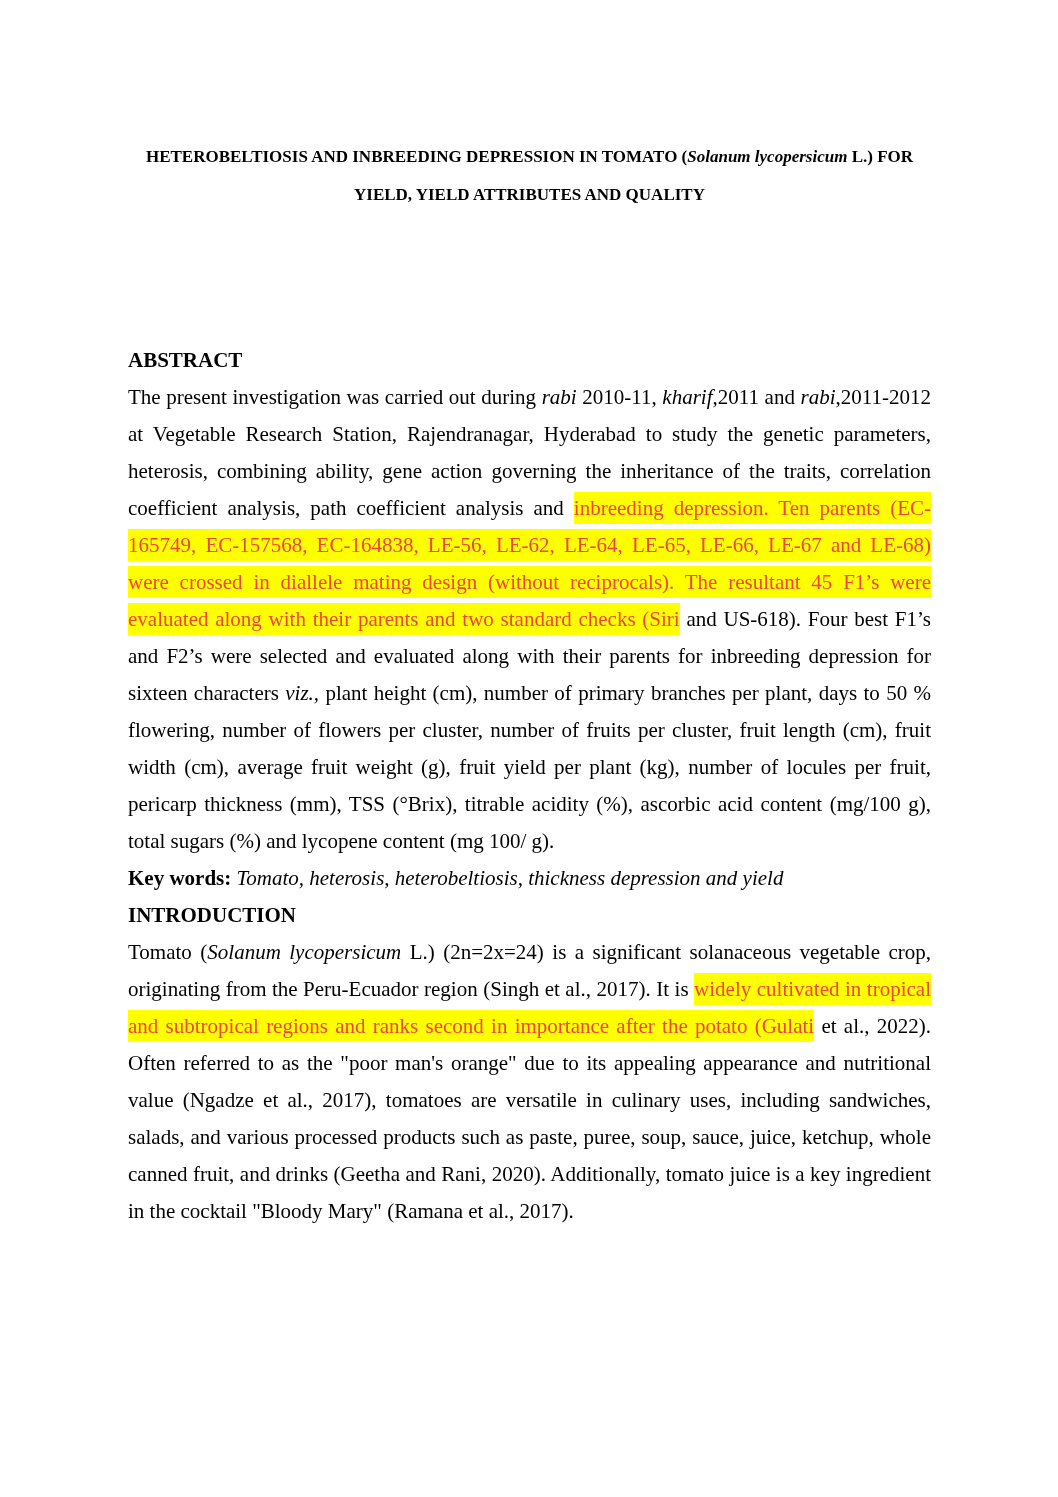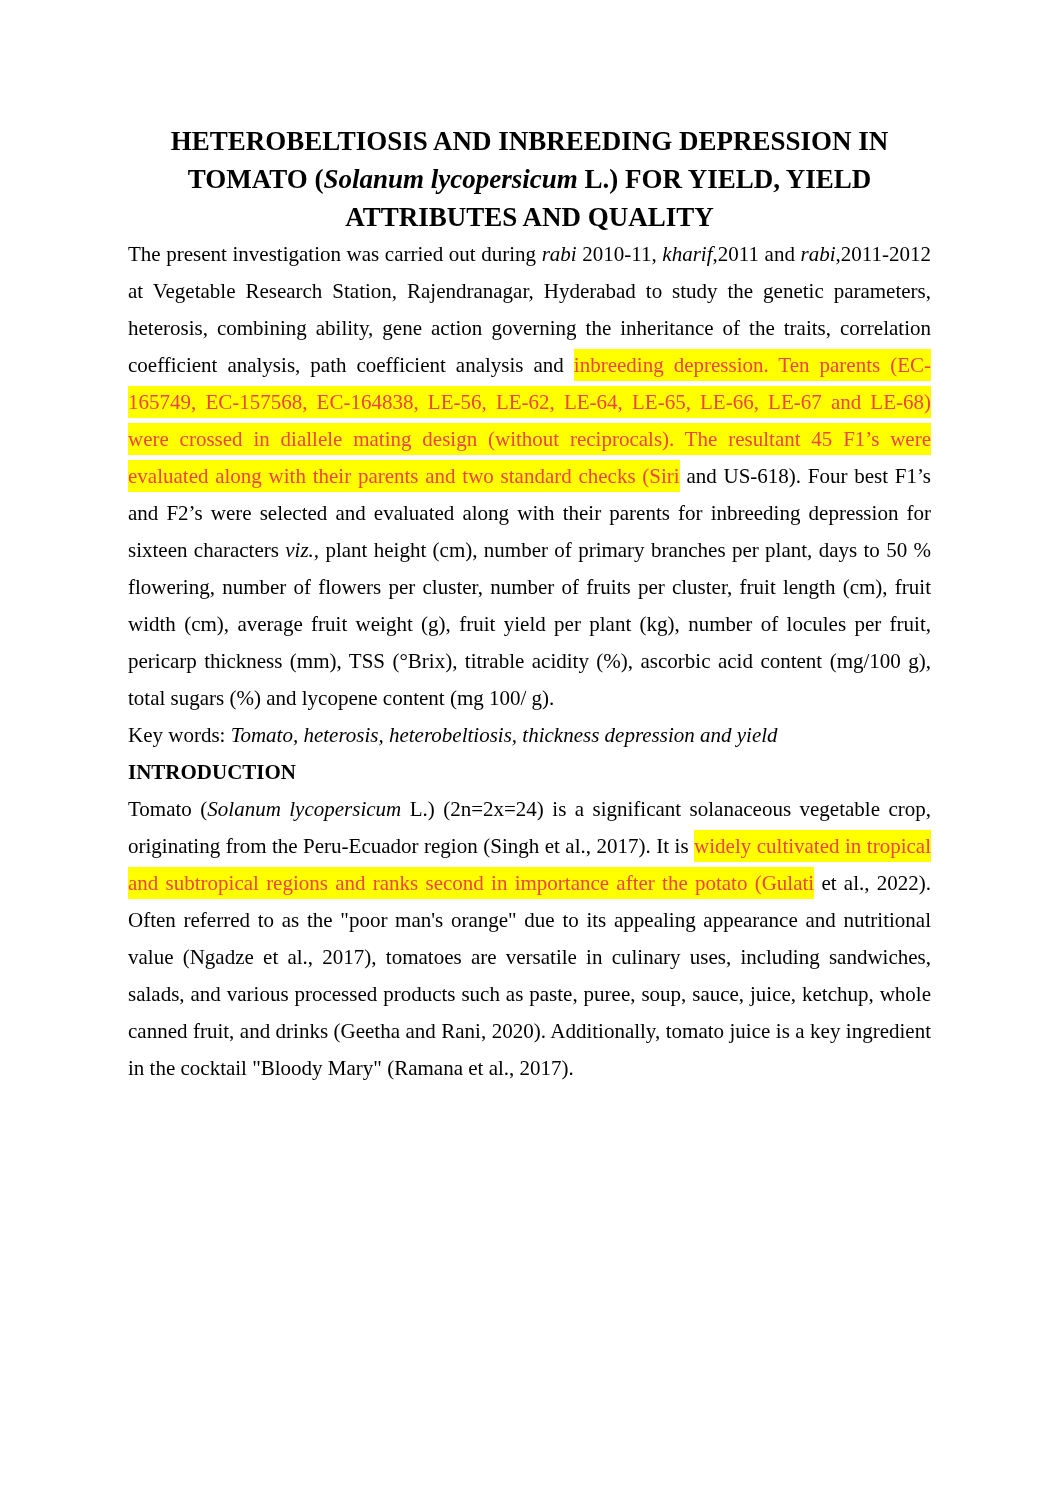--- a/index.html
+++ b/index.html
@@ -17,55 +17,56 @@
     padding: 122px 127px 0 128px;
     font-family: "Liberation Serif", serif;
     font-size: 21px;
     color: #000000;
     overflow: hidden;
   }
   .title {
     text-align: center;
     font-weight: bold;
     line-height: 38px;
-    margin: 0;
-    font-size: 27px;
+    margin: 16px;
+    font-size: 17px;
   }
   .section-heading {
     font-weight: bold;
     font-size: 21px;
     line-height: 37px;
     margin: 0;
   }
   .abstract-heading { margin-top: 128px; }
   .intro-heading   { }
   p.body {
     margin: 0;
     text-align: justify;
     line-height: 37px;
   }
   .para-abstract { margin-top: 18px; }
   .keywords      { margin-top: 14px; line-height: 37px; margin-bottom: 0; }
   .para-intro-1  { margin-top: 20px; }
   .para-intro-2  { margin-top: 14px; text-align-last: justify; }
   .it { font-style: italic; }
-  .bd { font-weight: normal; margin-top: 20px; }
+  .bd { font-weight: bold; margin-top: 20px; }
   mark.hl {
     background: #ffff00;
     color: #ef4444;
     padding: 4px 0;
   }
 </style>
 </head>
 <body>
 
 <div class="page">
 
   <h1 class="title"><span>HETEROBELTIOSIS AND INBREEDING DEPRESSION IN TOMATO (</span><span class="it">Solanum lycopersicum</span><span> L.) FOR YIELD, YIELD ATTRIBUTES AND QUALITY</span></h1>
 
+  <h2 class="section-heading abstract-heading">ABSTRACT</h2>
 
   <p class="body para-abstract"><span>The present investigation was carried out during </span><span class="it">rabi</span><span> 2010-11, </span><span class="it">kharif</span><span>,2011 and </span><span class="it">rabi</span><span>,2011-2012 at Vegetable Research Station, Rajendranagar, Hyderabad to study the genetic parameters, heterosis, combining ability, gene action governing the inheritance of the traits, correlation coefficient analysis, path coefficient analysis and </span><mark class="hl">inbreeding depression. Ten parents (EC-165749, EC-157568, EC-164838, LE-56, LE-62, LE-64, LE-65, LE-66, LE-67 and LE-68) were crossed in diallele mating design (without reciprocals). The resultant 45 F1’s were evaluated along with their parents and two standard checks (Siri</mark><span> and US-618). Four best F1’s and F2’s were selected and evaluated along with their parents for inbreeding depression for sixteen characters </span><span class="it">viz.,</span><span> plant height (cm), number of primary branches per plant, days to 50 % flowering, number of flowers per cluster, number of fruits per cluster, fruit length (cm), fruit width (cm), average fruit weight (g), fruit yield per plant (kg), number of locules per fruit, pericarp thickness (mm), TSS (°Brix), titrable acidity (%), ascorbic acid content (mg/100 g), total sugars (%) and lycopene content (mg 100/ g).</span></p>
 
   <p class="body keywords"><span class="bd">Key words: </span><span class="it">Tomato, heterosis, heterobeltiosis, thickness depression and yield</span></p>
 
   <h2 class="section-heading intro-heading">INTRODUCTION</h2>
 
   <p class="body para-intro-1"><span>Tomato (</span><span class="it">Solanum lycopersicum</span><span> L.) (2n=2x=24) is a significant solanaceous vegetable crop, originating from the Peru-Ecuador region (Singh et al., 2017). It is </span><mark class="hl">widely cultivated in tropical and subtropical regions and ranks second in importance after the potato (Gulati</mark><span> et al., 2022). Often referred to as the "poor man's orange" due to its appealing appearance and nutritional value (Ngadze et al., 2017), tomatoes are versatile in culinary uses, including sandwiches, salads, and various processed products such as paste, puree, soup, sauce, juice, ketchup, whole canned fruit, and drinks (Geetha and Rani, 2020). Additionally, tomato juice is a key ingredient in the cocktail "Bloody Mary" (Ramana et al., 2017).</span></p>
 
 

